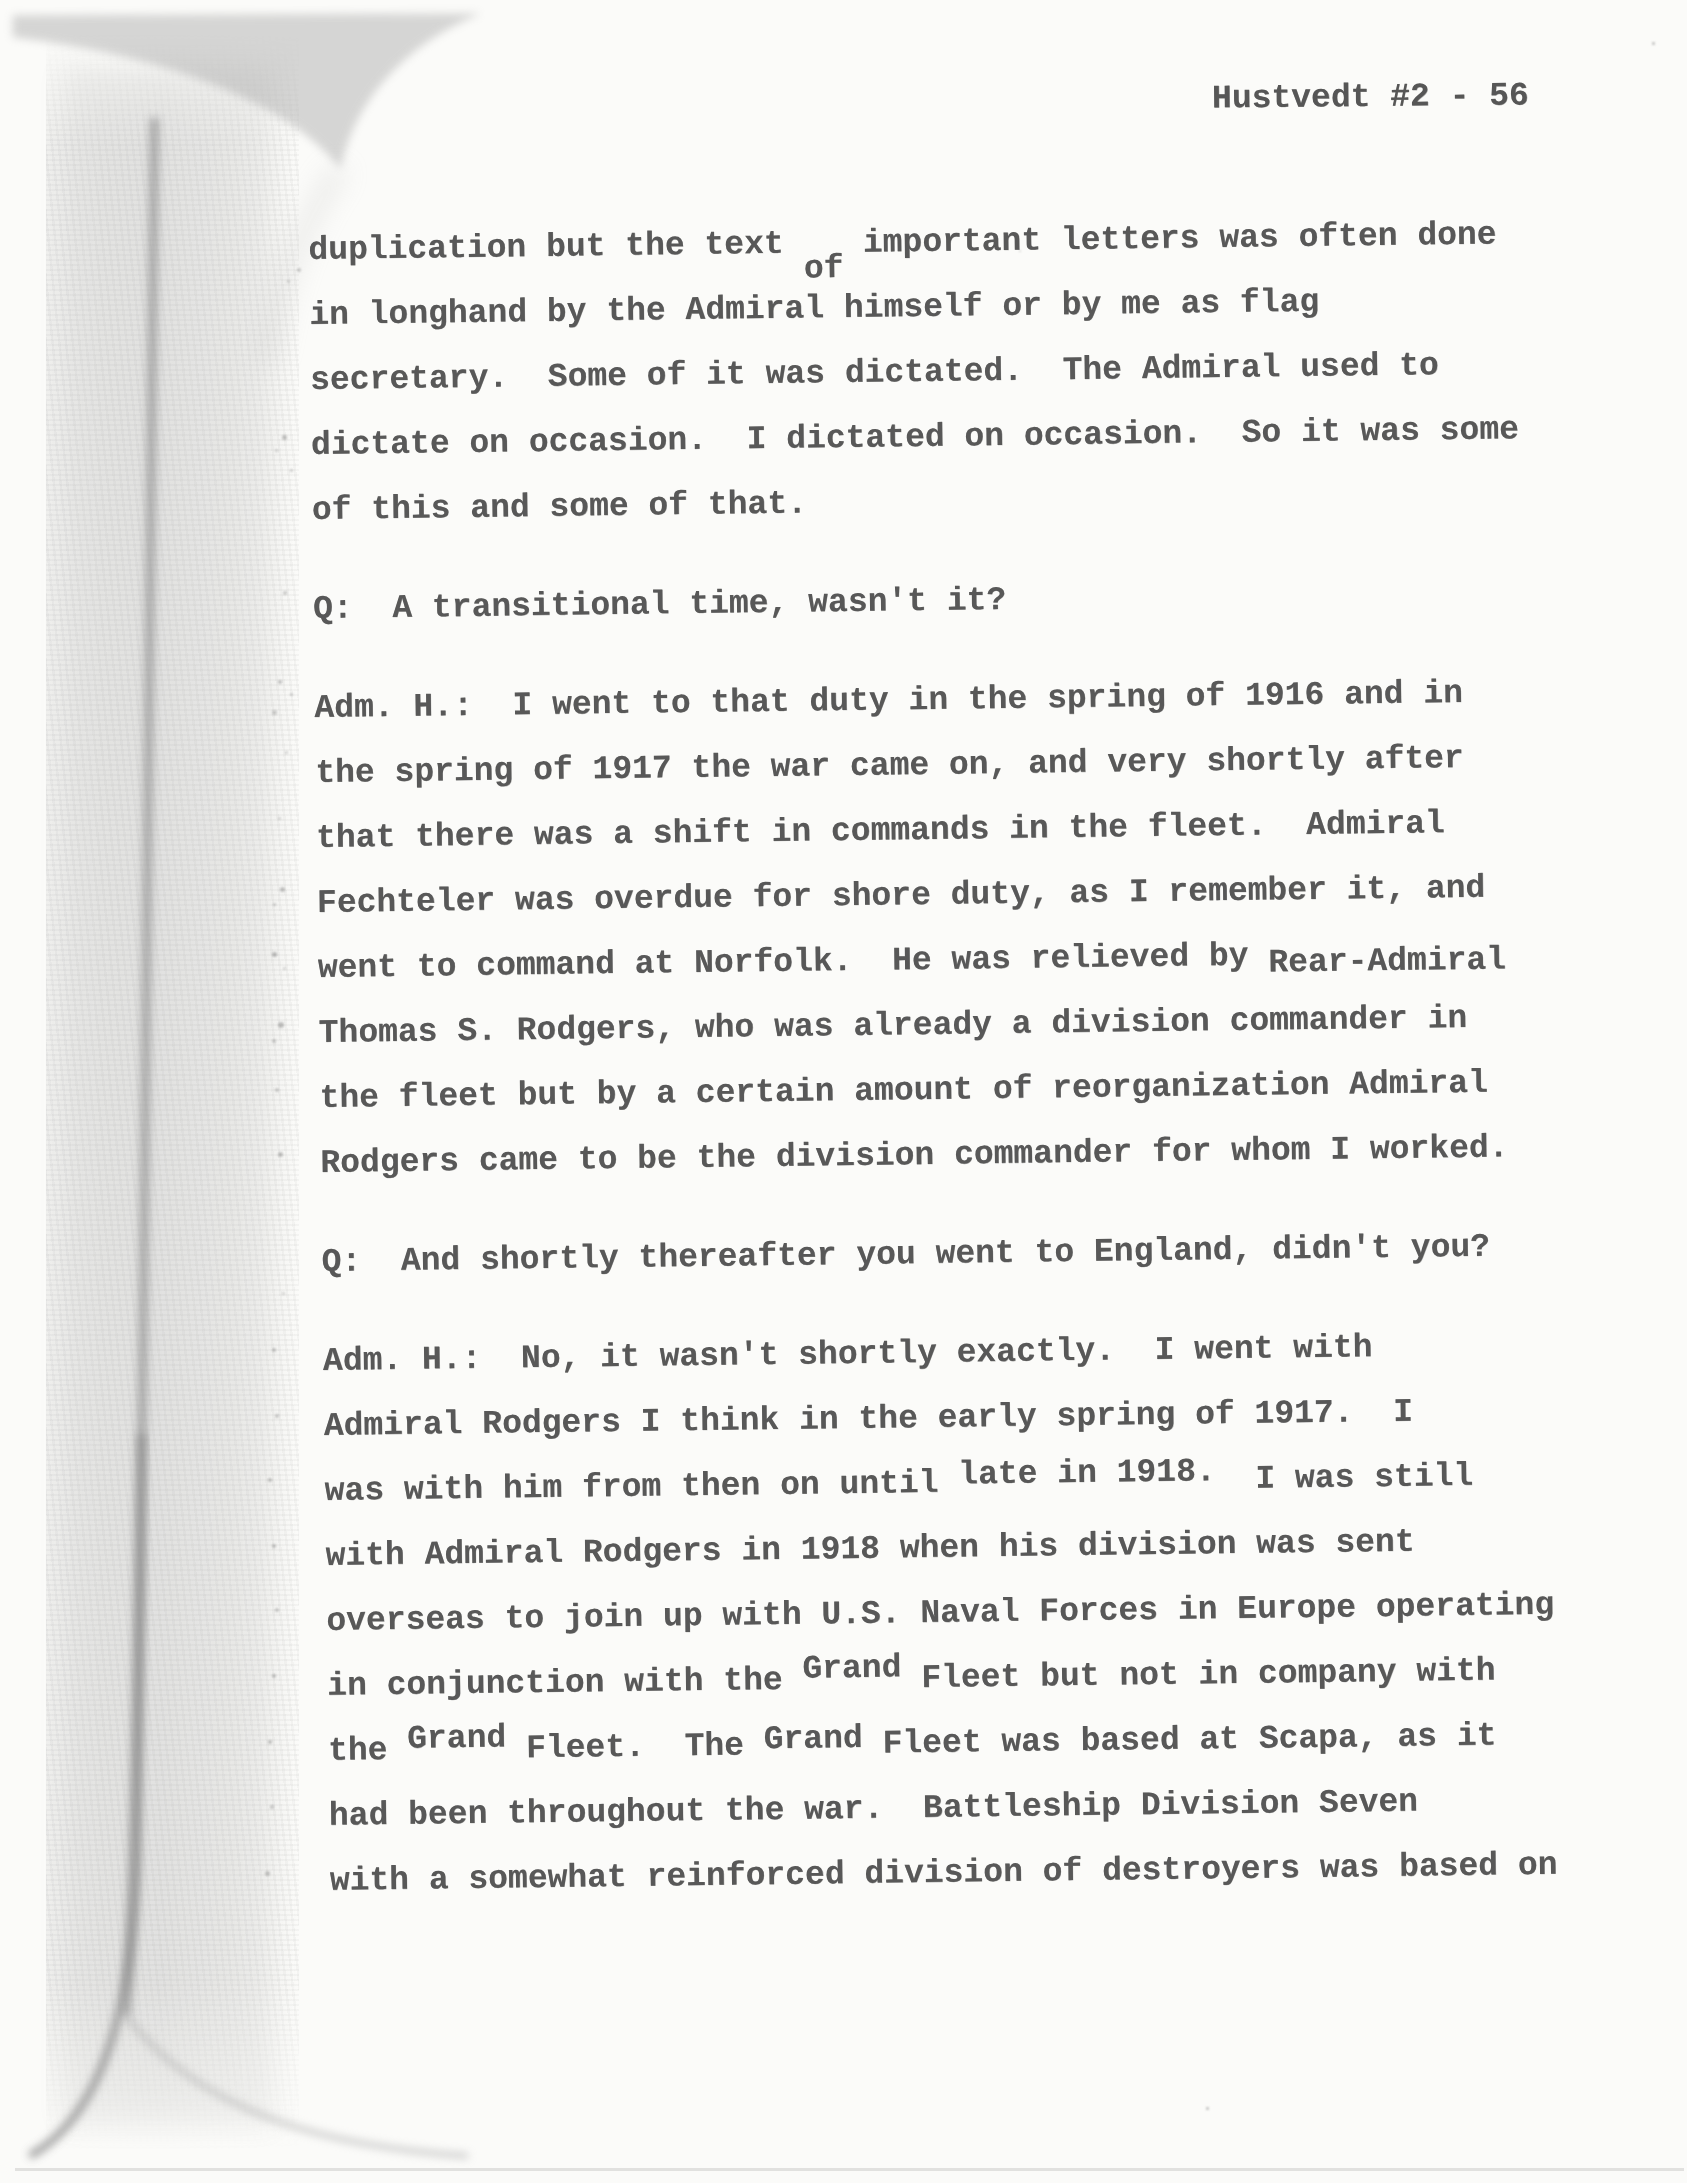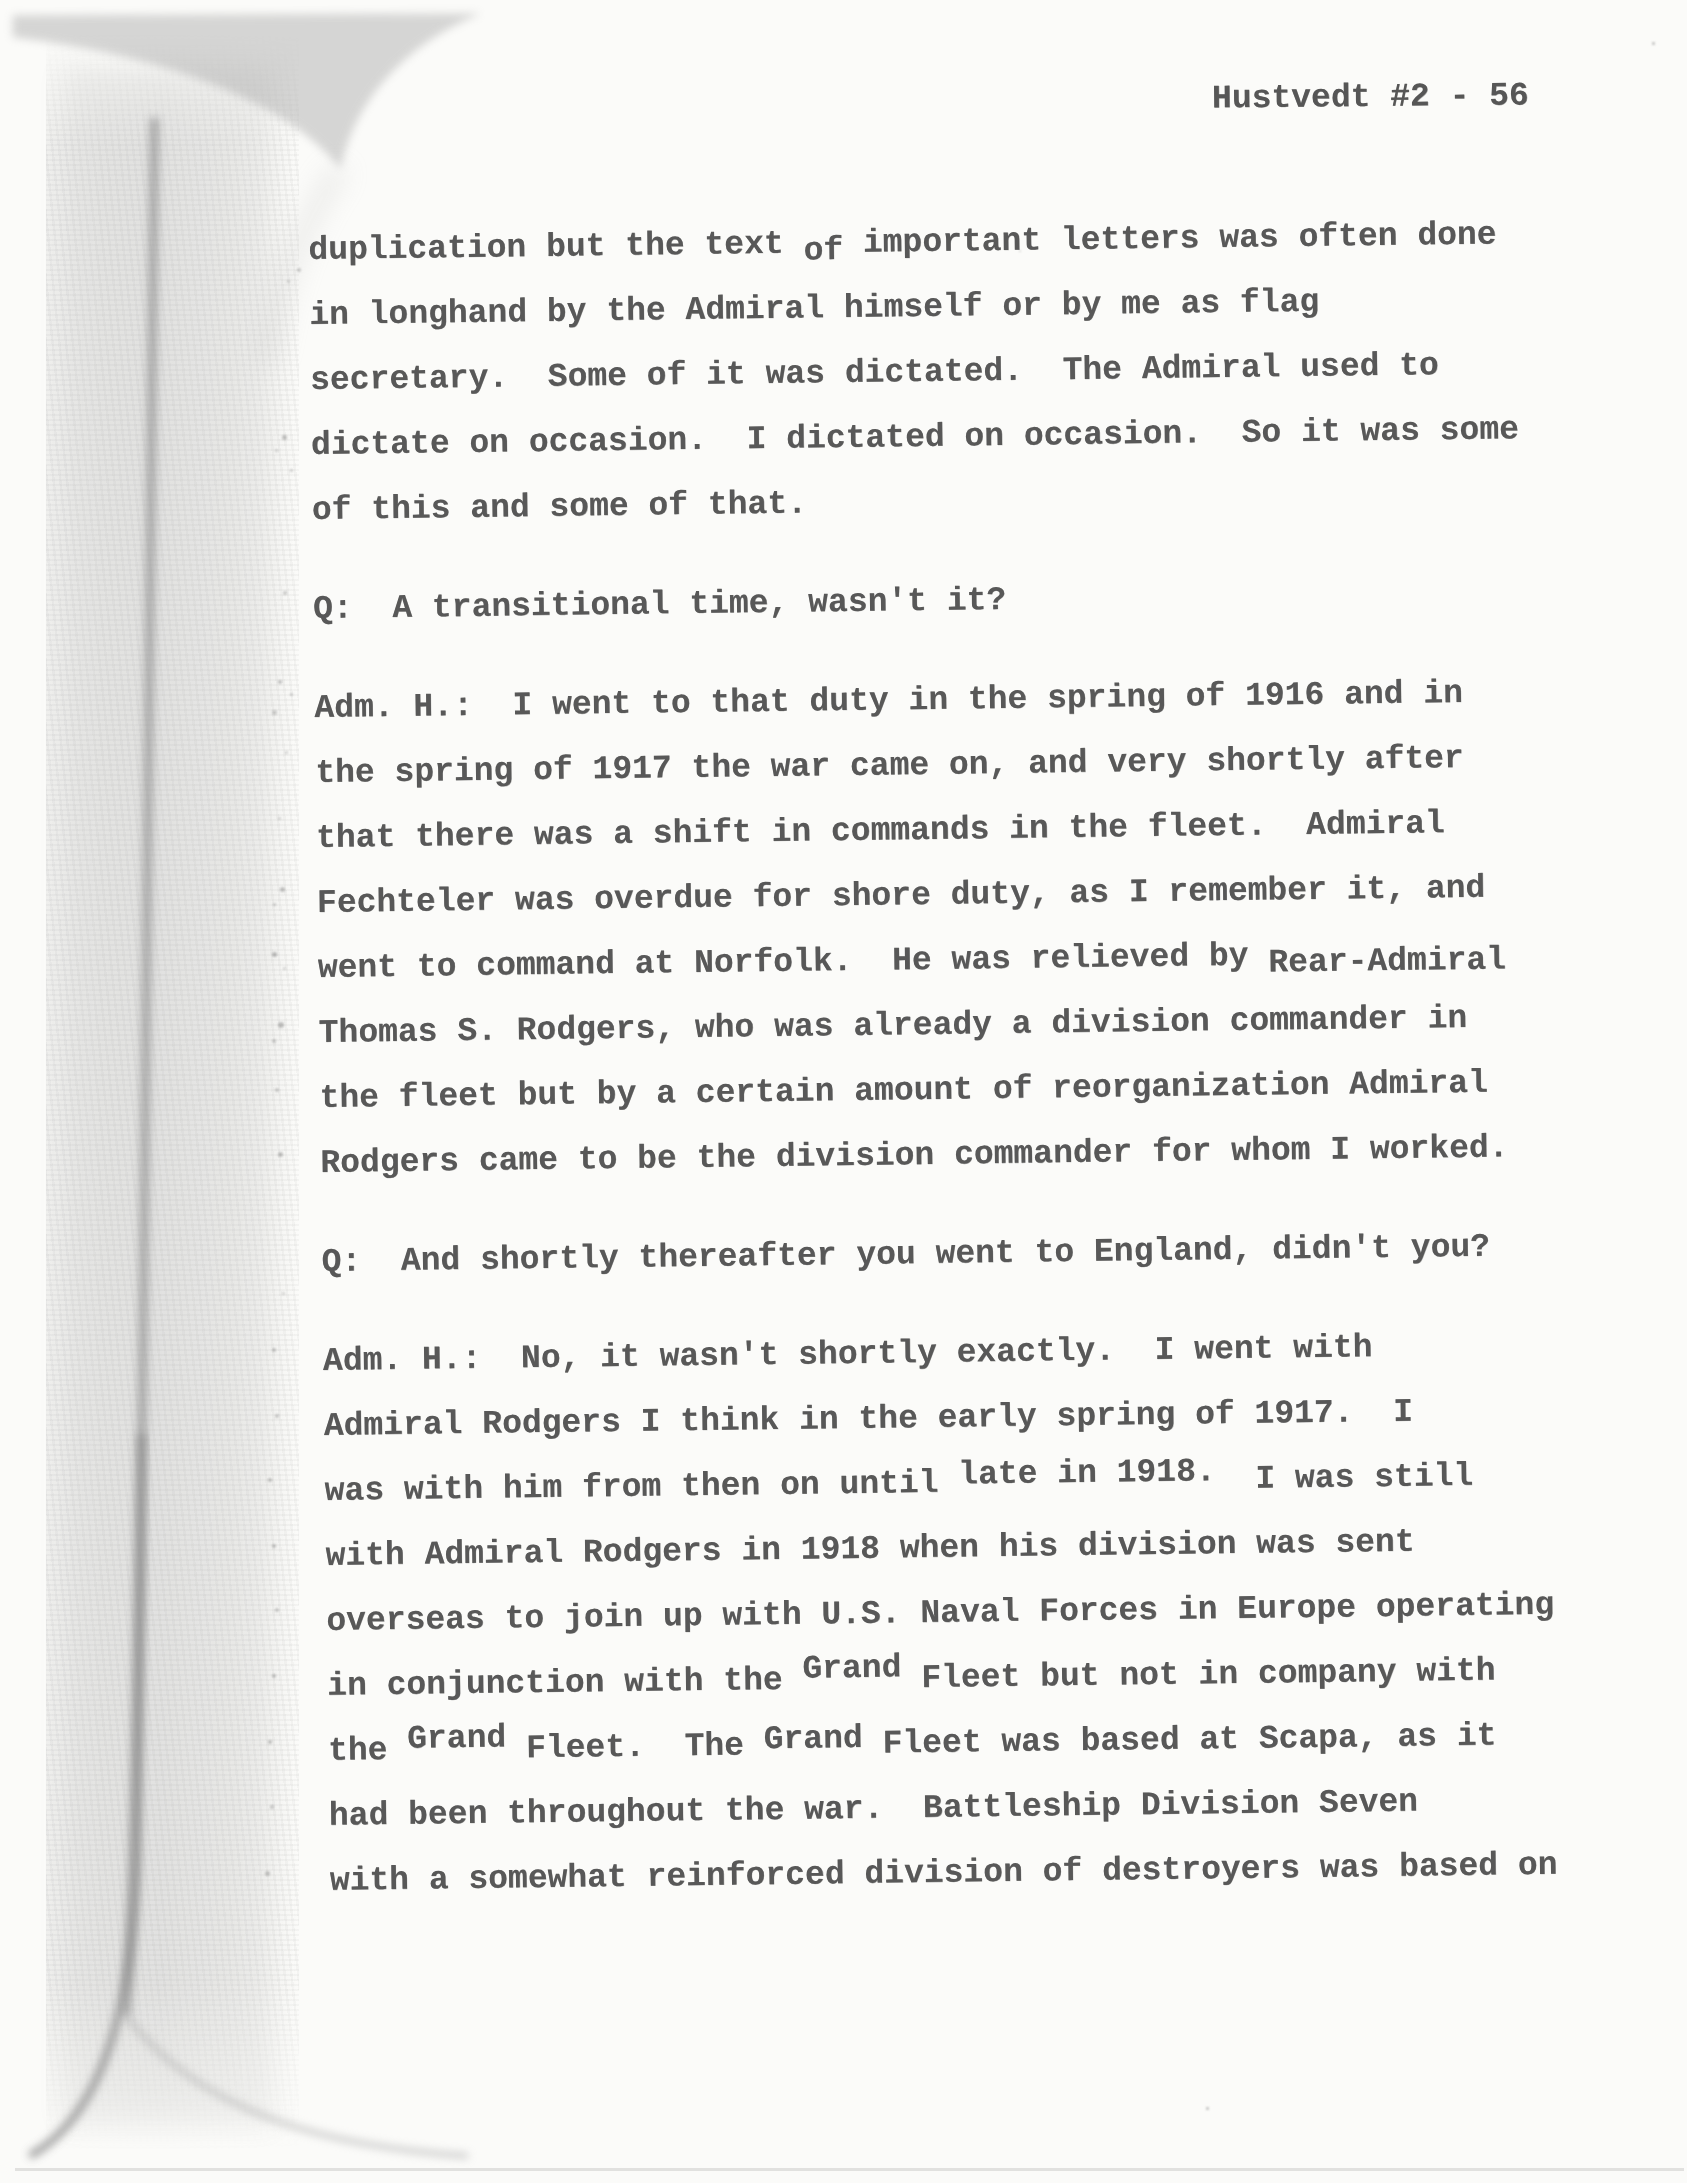--- a/index.html
+++ b/index.html
@@ -61,21 +61,21 @@
   <path d="M404,200 C360,260 330,340 318,430" stroke="#b5b5b5" stroke-width="14" fill="none" opacity="0.35" filter="url(#softer)"></path>
   <path d="M150,2390 C240,2510 400,2546 555,2556" stroke="#ababab" stroke-width="7" fill="none" opacity="0.55" filter="url(#soft)"></path>
 </svg>
 
 <div class="bottom-line"></div>
 
 <div class="header">Hustvedt #2 - 56</div>
 
 <div class="page-text" id="paragraphs">
     <div class="para">
-      <div class="line"><span>duplication but the text </span><span style="top: 7px;">of</span><span> important letters was often done</span></div>
+      <div class="line"><span>duplication but the text </span><span style="top: 25px;">of</span><span> important letters was often done</span></div>
       <div class="line"><span>in longhand by the Admiral himself or by me as flag</span></div>
       <div class="line"><span>secretary.  Some of it was dictated.  The Admiral used to</span></div>
       <div class="line"><span>dictate on occasion.  I dictated on occasion.  So it was some</span></div>
       <div class="line"><span>of this and some of that.</span></div>
     </div>
     <div class="para">
       <div class="line"><span>Q:  A transitional time, wasn't it?</span></div>
     </div>
     <div class="para">
       <div class="line"><span>Adm. H.:  I went to that duty in the spring of 1916 and in</span></div>

